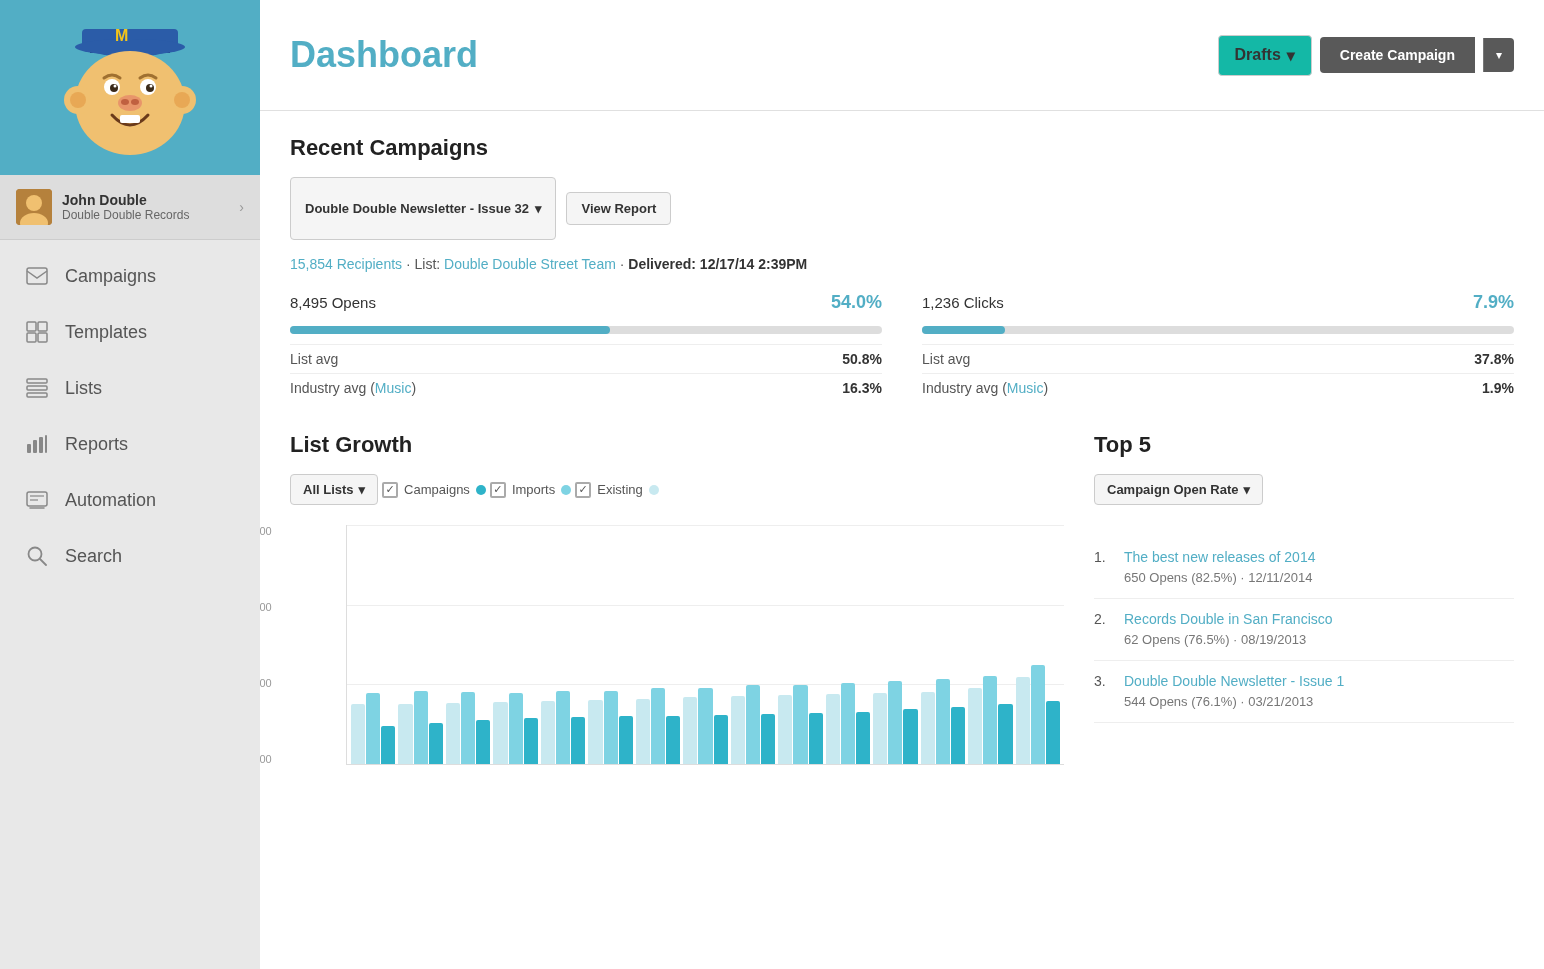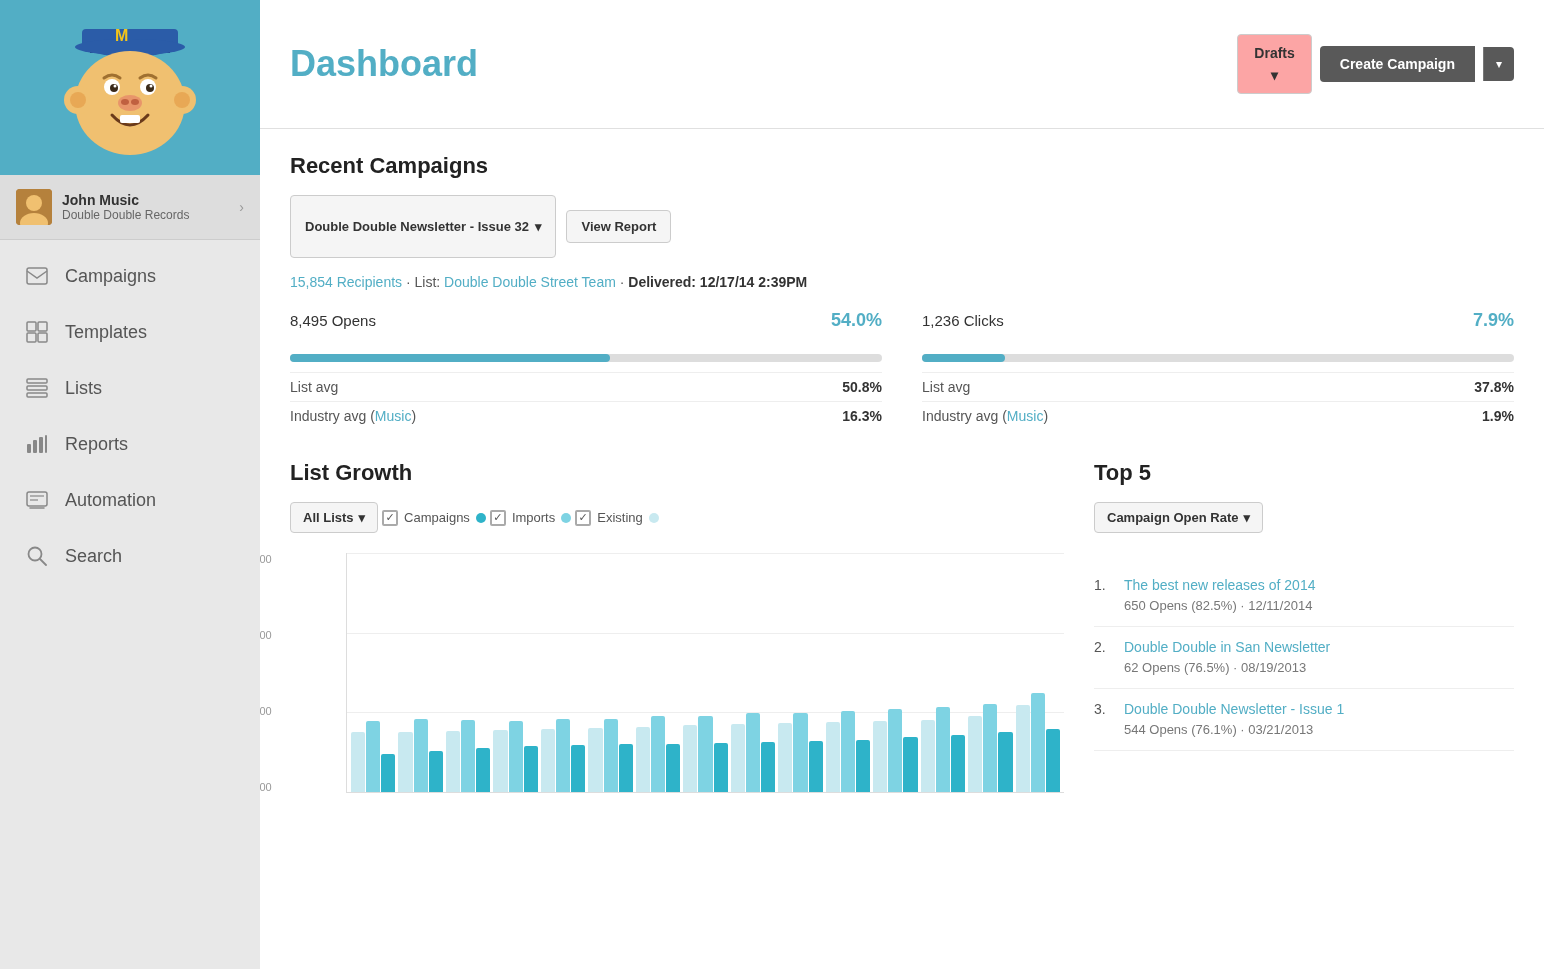--- a/index.html
+++ b/index.html
@@ -89,31 +89,30 @@
       border-bottom: 1px solid #e0e0e0;
     }
     .page-title {
       font-size: 36px;
       font-weight: 700;
       color: #52aec5;
     }
     .top-actions { display: flex; gap: 8px; align-items: center; }
     .btn-drafts {
       padding: 10px 16px;
-      background: #fca5a5;
+      background: #14b8a6;
       border: 1px solid #ccc;
       border-radius: 4px;
-      font-size: 14px;
+      font-size: 16px;
       font-weight: 600;
       color: #333;
       cursor: pointer;
       display: flex;
       align-items: center;
       gap: 6px;
-      flex-direction: column;
     }
     .btn-create-campaign {
       padding: 10px 20px;
       background: #595959;
       border: none;
       border-radius: 4px 0 0 4px;
       font-size: 14px;
       font-weight: 600;
       color: #fff;
       cursor: pointer;
@@ -183,21 +182,21 @@
       display: grid;
       grid-template-columns: 1fr 1fr;
       gap: 0 40px;
       margin-bottom: 30px;
     }
     .stat-block { }
     .stat-header {
       display: flex;
       justify-content: space-between;
       align-items: center;
-      margin-bottom: 23px;
+      margin-bottom: 13px;
       gap: 36px;
     }
     .stat-label { font-size: 15px; color: #333; font-weight: 400; }
     .stat-value { font-size: 18px; font-weight: 700; color: #52aec5; }
     .stat-bar-bg {
       height: 8px;
       background: #ddd;
       border-radius: 4px;
       margin-bottom: 10px;
     }
@@ -392,21 +391,21 @@
 
   <div class="user-profile">
     <div class="user-avatar">
       <svg viewBox="0 0 36 36" xmlns="http://www.w3.org/2000/svg">
         <rect width="36" height="36" fill="#b5813c"></rect>
         <circle cx="18" cy="14" r="8" fill="#f0c070"></circle>
         <ellipse cx="18" cy="34" rx="14" ry="10" fill="#f0c070"></ellipse>
       </svg>
     </div>
     <div class="user-info">
-      <div class="user-name">John Music</div>
+      <div class="user-name">John Double</div>
       <div class="user-company">Double Double Records</div>
     </div>
     <div class="user-chevron">›</div>
   </div>
 
   <nav class="nav-items">
     <div class="nav-item">
       <div class="nav-icon">
         <svg width="22" height="18" viewBox="0 0 22 18" fill="none" xmlns="http://www.w3.org/2000/svg">
           <rect x="1" y="1" width="20" height="16" rx="2" stroke="#888" stroke-width="1.5" fill="none"></rect>
@@ -682,21 +681,21 @@
         <li class="top5-item">
     <span class="top5-num">1.</span>
     <div class="top5-content">
       <a class="top5-title" href="#">The best new releases of 2014</a>
       <span class="top5-meta">650 Opens (82.5%) · 12/11/2014</span>
     </div>
   </li>
             <li class="top5-item">
     <span class="top5-num">2.</span>
     <div class="top5-content">
-      <a class="top5-title" href="#">Double Double in San Newsletter</a>
+      <a class="top5-title" href="#">Records Double in San Francisco</a>
       <span class="top5-meta">62 Opens (76.5%) · 08/19/2013</span>
     </div>
   </li>
             <li class="top5-item">
     <span class="top5-num">3.</span>
     <div class="top5-content">
       <a class="top5-title" href="#">Double Double Newsletter - Issue 1</a>
       <span class="top5-meta">544 Opens (76.1%) · 03/21/2013</span>
     </div>
   </li>

